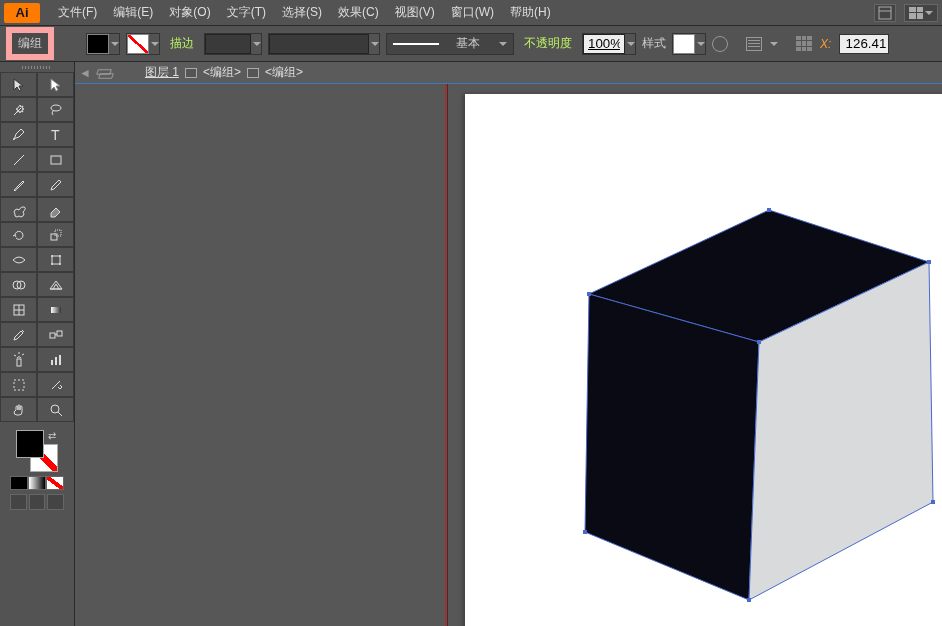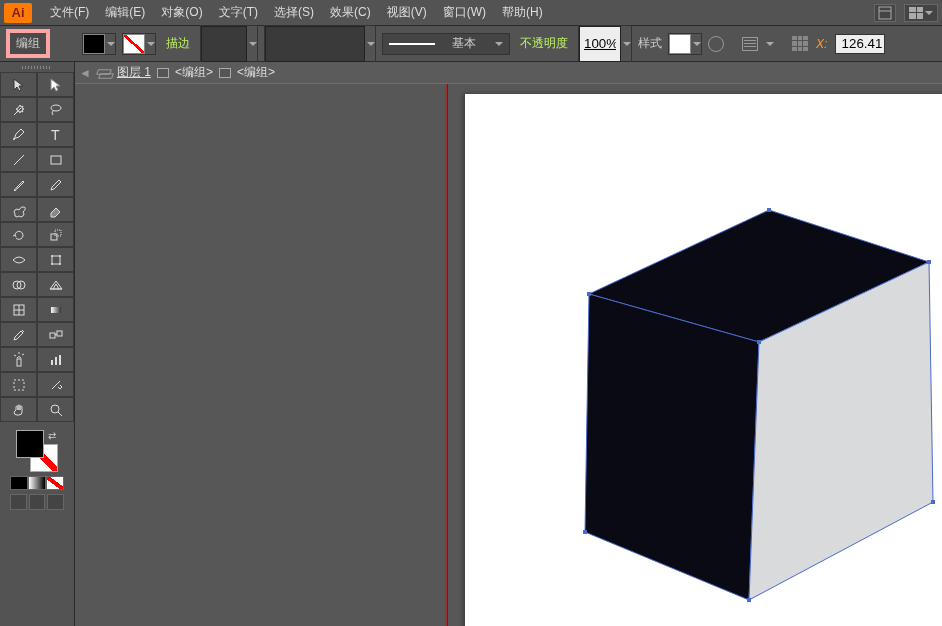--- a/index.html
+++ b/index.html
@@ -1,37 +1,37 @@
 <!DOCTYPE html>
 <html><head>
 <meta charset="utf-8">
 <style>
 * { margin: 0; padding: 0; box-sizing: border-box; font-family: "Microsoft YaHei", sans-serif; }
 body { width: 942px; height: 626px; background: #4a4a4a; overflow: hidden; color: #ccc; font-size: 12px; }
 
 
 .menubar { height: 26px; background: #535353; display: flex; align-items: center; padding: 0 4px; border-bottom: 1px solid #2a2a2a; }
-.app-logo { width: 28px; height: 20px; background: #ff7b00; color: #7f1d1d; display: flex; align-items: center; justify-content: center; font-weight: bold; font-size: 13px; border-radius: 2px; margin-right: 10px; }
+.app-logo { width: 36px; height: 20px; background: #ff7b00; color: #0f172a; display: flex; align-items: center; justify-content: center; font-weight: bold; font-size: 13px; border-radius: 2px; margin-right: 10px; }
 .menu-item { padding: 0 8px; color: #ddd; cursor: pointer; }
 .menubar-right { margin-left: auto; display: flex; gap: 8px; align-items: center; }
 .icon-btn { width: 22px; height: 18px; border: 1px solid #666; background: #444; display: flex; align-items: center; justify-content: center; cursor: pointer; }
 .quadgrid { display: grid; grid-template: 1fr 1fr / 1fr 1fr; gap: 1px; width: 14px; height: 12px; }
 .quadgrid > div { background: #aaa; }
 .dropdown-arrow { width: 0; height: 0; border-left: 4px solid transparent; border-right: 4px solid transparent; border-top: 4px solid #aaa; margin-left: 2px; }
 
 
 .controlbar { height: 36px; background: #535353; display: flex; align-items: center; padding: 0 6px; gap: 6px; border-bottom: 1px solid #2a2a2a; }
-.ctrl-label { color: #ccc; padding: 2px 6px; border: 4px solid #fca5a5; background: #4a4a4a; }
+.ctrl-label { color: #ccc; padding: 2px 6px; border: 6px solid #fca5a5; background: #4a4a4a; }
 .swatch-wrap { display: flex; align-items: center; border: 1px solid #333; }
 .swatch { width: 22px; height: 20px; border: 1px solid #888; }
 .swatch.black { background: #000; }
 .swatch.none { background: #fff; position: relative; }
 .swatch.none::after { content: ""; position: absolute; left: 0; top: 0; right: 0; bottom: 0; background: linear-gradient(to top right, transparent 45%, red 45%, red 55%, transparent 55%); }
 .ctrl-text-orange { color: #bef264; padding: 0 4px; }
-.ctrl-input { width: 60px; height: 36px; background: #3a3a3a; border: 1px solid #222; color: #ccc; padding: 4px 4px; text-decoration: underline; }
+.ctrl-input { width: 60px; height: 20px; background: #3a3a3a; border: 1px solid #222; color: #ccc; padding: 4px 4px; text-decoration: underline; }
 .wide-input { width: 100px; }
 .stroke-select { display: flex; align-items: center; border: 1px solid #333; background: #444; padding: 0 6px; height: 22px; gap: 17px; }
 .stroke-line { width: 46px; height: 2px; background: #fff; }
 .global-icon { width: 16px; height: 16px; border-radius: 50%; border: 1px solid #999; position: relative; }
 .align-icon { width: 16px; height: 14px; border: 1px solid #999; display: flex; flex-direction: column; justify-content: space-around; padding: 1px; }
 .align-icon > div { height: 1px; background: #999; }
 .transform-icon { width: 16px; height: 16px; display: grid; grid-template: repeat(3,1fr)/repeat(3,1fr); gap: 1px; }
 .transform-icon > div { background: #888; }
 .x-label { color: #ff9933; font-style: italic; padding: 0 2px; }
 .num-input { width: 50px; height: 20px; background: #eee; border: 1px solid #333; color: #000; padding: 0 2px; text-align: right; }
@@ -67,21 +67,21 @@
 .doc-tab { height: 23px; background: #535353; padding: 0 10px; display: flex; align-items: center; gap: 8px; color: #ddd; border-right: 1px solid #2a2a2a; }
 .tab-close { color: #aaa; cursor: pointer; font-size: 14px; }
 .breadcrumb-bar { height: 22px; background: #5b5b5b; border-bottom: 1px solid #3a7abd; display: flex; align-items: center; padding: 0 4px; gap: 6px; color: #ddd; }
 .bc-arrow { color: #999; cursor: pointer; }
 .bc-layers-icon { width: 14px; height: 12px; position: relative; }
 .bc-layers-icon::before, .bc-layers-icon::after { content: ""; position: absolute; width: 12px; height: 8px; border: 1px solid #aaa; transform: skewX(-20deg) scaleY(0.5); }
 .bc-layers-icon::before { top: 0; left: 0; }
 .bc-layers-icon::after { top: 4px; left: 2px; }
 .bc-seg-icon { width: 12px; height: 10px; border: 1px solid #aaa; background: #555; }
 .bc-text { color: #ddd; }
-.bc-text.u { text-decoration: underline; }
+.bc-text.u { text-decoration: underline; margin-left: 28px; }
 
 .canvas-viewport { flex: 1; background: #575757; position: relative; overflow: hidden; }
 .artboard-edge { position: absolute; top: 0; left: 370px; width: 3px; height: 100%; background: linear-gradient(90deg,#a13030 0 2px,#333 2px 3px); }
 .artboard { position: absolute; top: 10px; left: 390px; width: 552px; height: 554px; background: #fff; box-shadow: -2px 0 4px rgba(0,0,0,.3); }
 
 
 .cube { position: absolute; top: 108px; left: 114px; width: 360px; height: 398px; }
 .cube svg { width: 100%; height: 100%; overflow: visible; }
 </style>
 </head>

